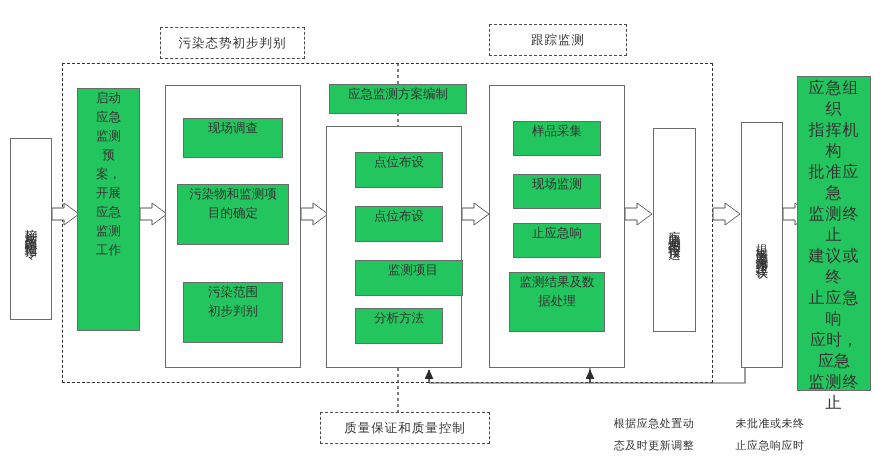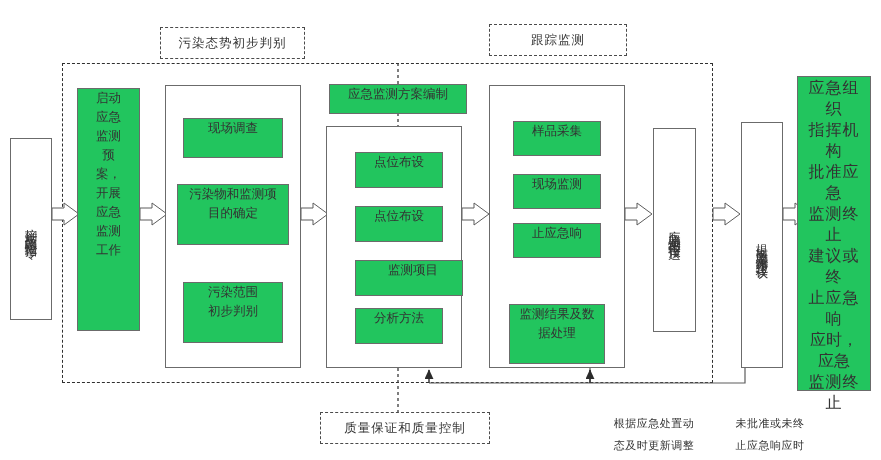--- a/index.html
+++ b/index.html
@@ -153,21 +153,21 @@
 
   <div class="abs box" style="left:513px;top:121px;width:88px;height:35px;">
     <span>样品采集</span>
   </div>
   <div class="abs box" style="left:513px;top:174px;width:88px;height:35px;">
     <span>现场监测</span>
   </div>
   <div class="abs box" style="left:513px;top:223px;width:88px;height:35px;">
     <span>止应急响</span>
   </div>
-  <div class="abs box" style="left:509px;top:272px;width:96px;height:60px;margin-top:32px;">
+  <div class="abs box" style="left:509px;top:272px;width:96px;height:60px;">
     <span style="display:block;width:78px;">监测结果及数据处理</span>
   </div>
 
   <div class="abs vbox" style="left:653px;top:128px;width:43px;height:204px;">
     <span class="vtext">应急监测报告报送</span>
   </div>
 
   <div class="abs vbox" style="left:741px;top:122px;width:42px;height:246px;">
     <span class="vtext">提出应急监测终止建议</span>
   </div>

